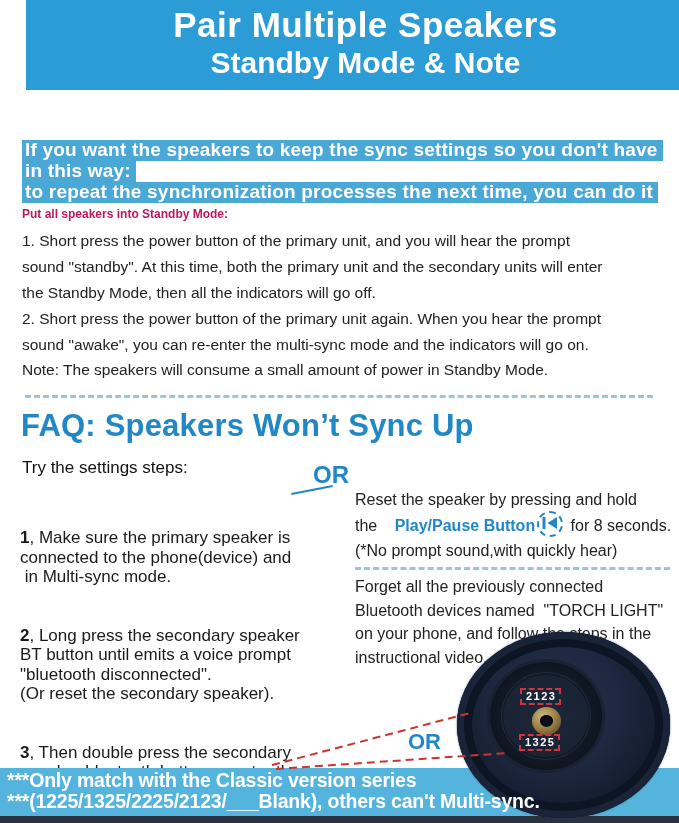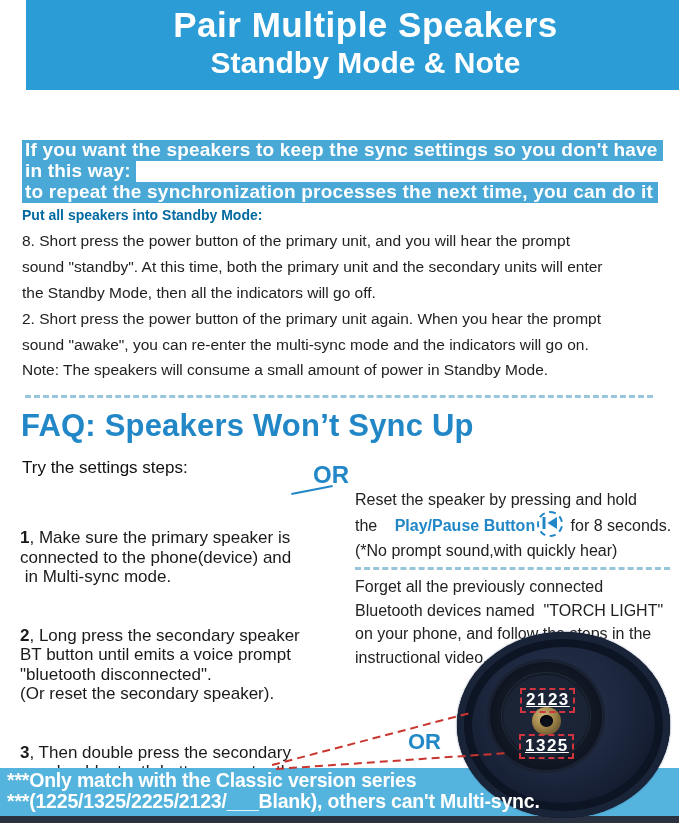--- a/index.html
+++ b/index.html
@@ -12,21 +12,21 @@
   .banner-title{padding-top:5px;font-size:35px;font-weight:bold;color:#fff;letter-spacing:.5px;}
   .banner-subtitle{font-size:30px;font-weight:bold;color:#fff;margin-top:1px;}
   
   .highlight{position:absolute;left:22px;top:140px;}
   .hl-line{height:21px;}
   .hl-line span{
     display:inline-block;background:#4aa8d6;color:#fff;font-weight:bold;
     font-size:19px;line-height:20px;padding:0 5px 1px 3px;letter-spacing:.2px;
   }
   
-  .standby-heading{position:absolute;left:22px;top:207px;margin:0;font-size:14px;font-weight:bold;color:#0369a1;}
+  .standby-heading{position:absolute;left:22px;top:207px;margin:0;font-size:12px;font-weight:bold;color:#be185d;}
   .bodytext{position:absolute;left:22px;width:652px;margin:0;font-size:15.5px;line-height:26px;white-space:pre-wrap;color:#222;}
   .step1{top:228px;}
   .step2{top:306px;}
   .note{position:absolute;left:22px;top:361px;margin:0;font-size:15.5px;color:#222;}
   
   .dash-divider{border-top:3px dashed #97c6da;}
   .main-divider{position:absolute;left:25px;top:395px;width:628px;}
   
   .faq-heading{position:absolute;left:21px;top:408px;margin:0;font-size:31px;font-weight:bold;color:#2187c6;letter-spacing:.2px;text-align:center;}
   .faq-intro{position:absolute;left:22px;top:458px;font-size:17px;color:#111;}
@@ -57,22 +57,22 @@
     background:radial-gradient(circle, #1d2739 0%, #1a2334 52%, #151d2d 68%, #111929 100%);
     box-shadow:inset 0 0 0 3px rgba(90,110,150,.16), inset 0 0 0 16px rgba(0,0,0,.28);
   }
   .hub-ring{position:absolute;left:14px;top:13px;width:88px;height:86px;border-radius:50%;border:1px solid rgba(130,155,200,.14);}
   .gold{
     position:absolute;left:75px;top:75px;width:29px;height:28px;border-radius:50%;
     background:radial-gradient(circle at 38% 32%, #cdb478 0%, #a08549 45%, #6a5630 80%, #514020 100%);
   }
   .gold-hole{position:absolute;left:8px;top:8px;width:13px;height:12px;border-radius:50%;background:#0b101d;box-shadow:inset 0 2px 3px #000;}
   .model-label{
-    position:absolute;z-index:3;color:#fff;font-weight:bold;font-size:17px;letter-spacing:1.5px;
-    border:2px dashed #d0343f;padding:0 3px 1px 4px;text-decoration:underline;
+    position:absolute;z-index:3;color:#fff;font-weight:bold;font-size:11px;letter-spacing:1.5px;
+    border:2px dashed #d0343f;padding:0 3px 1px 4px;
   }
   .l-top{left:520px;top:688px;}
   .l-bottom{left:519px;top:734px;}
   .or2{left:408px;top:729px;font-size:22px;z-index:3;}
   .redlines{position:absolute;left:0;top:0;z-index:3;pointer-events:none;}
   
   .footer-band{position:absolute;left:0;top:768px;width:679px;height:48px;background:#55b4dd;z-index:1;}
   .footer-text{position:absolute;left:7px;top:770px;z-index:4;color:#fff;font-weight:bold;font-size:19.5px;line-height:21px;letter-spacing:-.2px;}
   .bottom-bar{position:absolute;left:0;top:816px;width:679px;height:7px;background:#2a3240;z-index:1;}
 </style>
@@ -86,21 +86,21 @@
     <div class="banner-subtitle">Standby Mode &amp; Note</div>
   </header>
 
   <div class="highlight">
     <div class="hl-line"><span>If you want the speakers to keep the sync settings so you don't have</span></div>
     <div class="hl-line"><span>in this way:</span></div>
     <div class="hl-line"><span>to repeat the synchronization processes the next time, you can do it</span></div>
   </div>
 
   <p class="standby-heading">Put all speakers into Standby Mode:</p>
-  <p class="bodytext step1">8. Short press the power button of the primary unit, and you will hear the prompt
+  <p class="bodytext step1">1. Short press the power button of the primary unit, and you will hear the prompt
 sound "standby". At this time, both the primary unit and the secondary units will enter
 the Standby Mode, then all the indicators will go off.</p>
   <p class="bodytext step2">2. Short press the power button of the primary unit again. When you hear the prompt
 sound "awake", you can re-enter the multi-sync mode and the indicators will go on.</p>
   <p class="note">Note: The speakers will consume a small amount of power in Standby Mode.</p>
 
   <div class="dash-divider main-divider"></div>
 
   <h2 class="faq-heading">FAQ: Speakers Won’t Sync Up</h2>
   <div class="faq-intro">Try the settings steps:</div>

